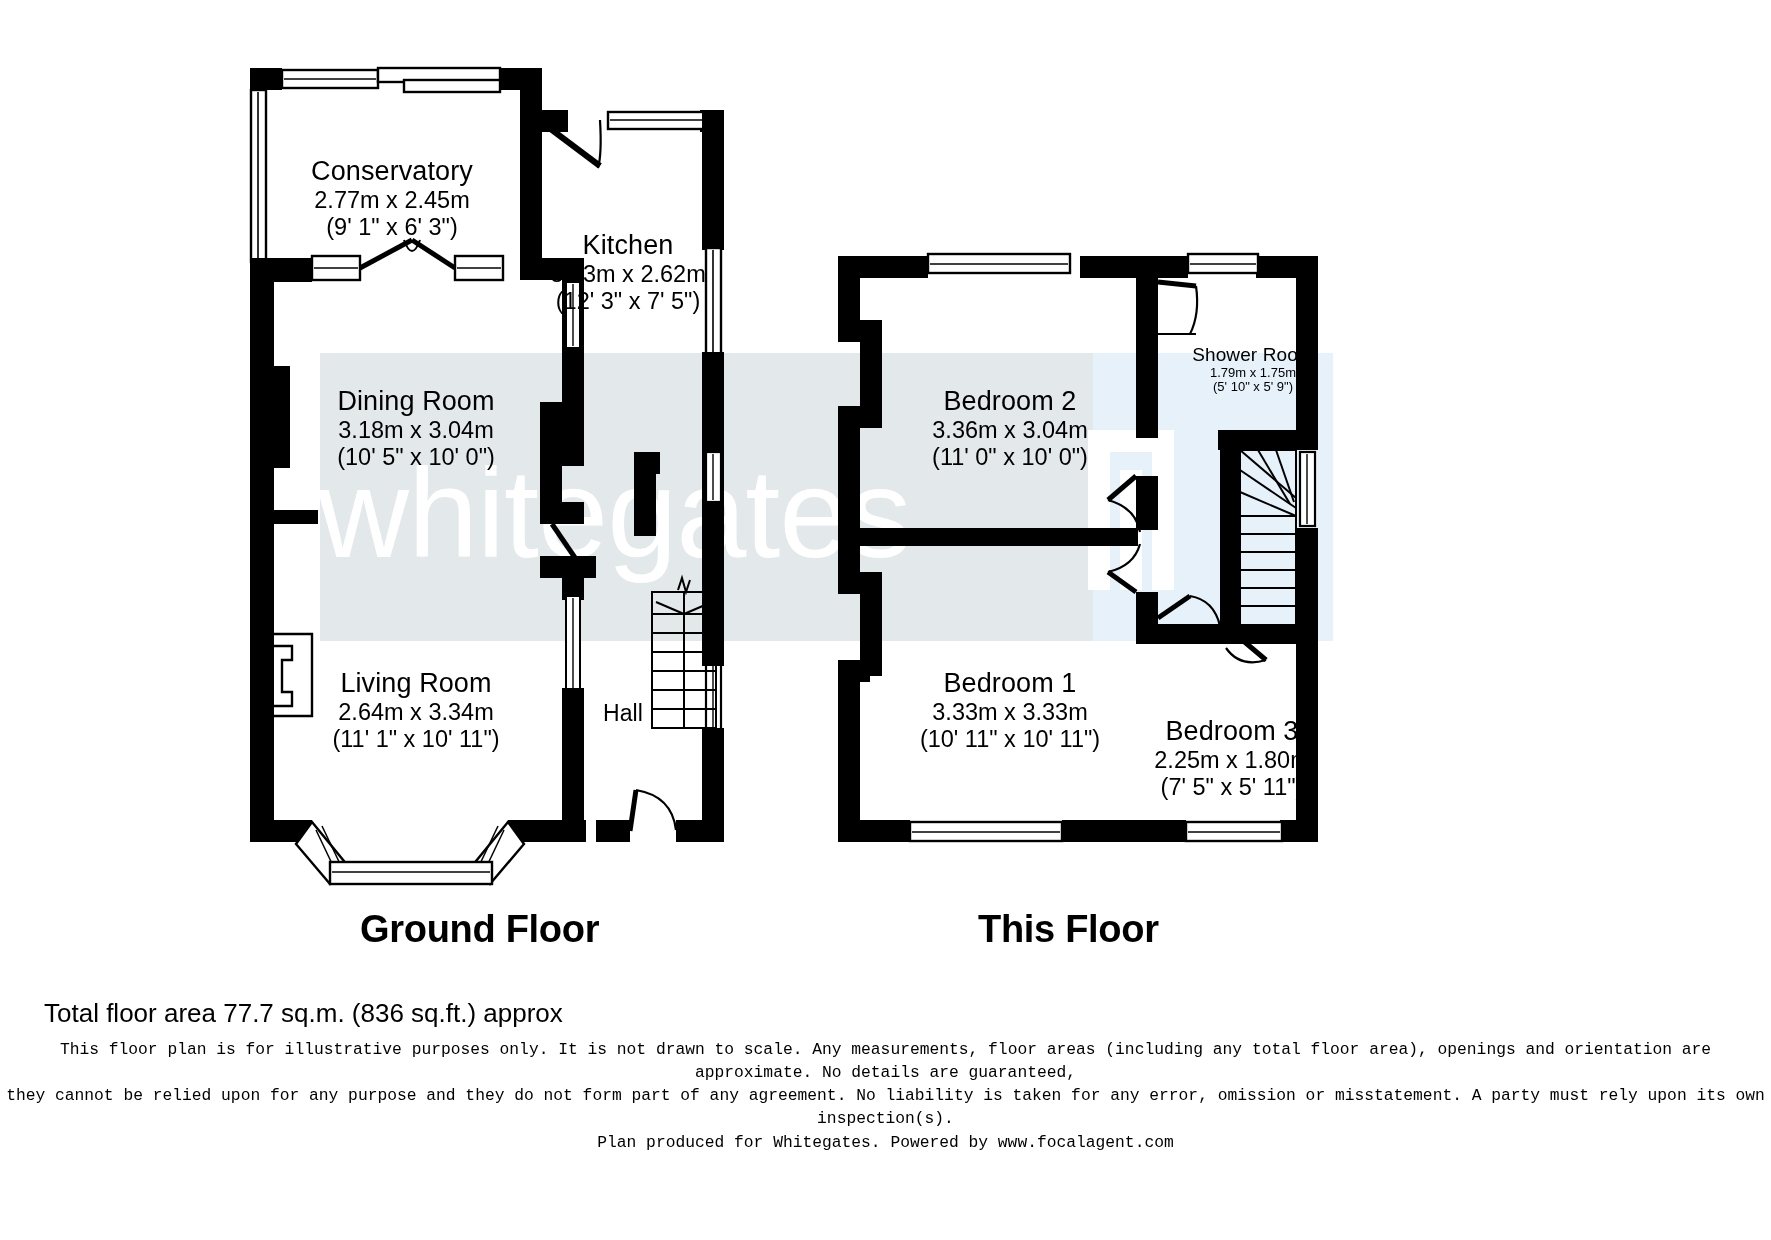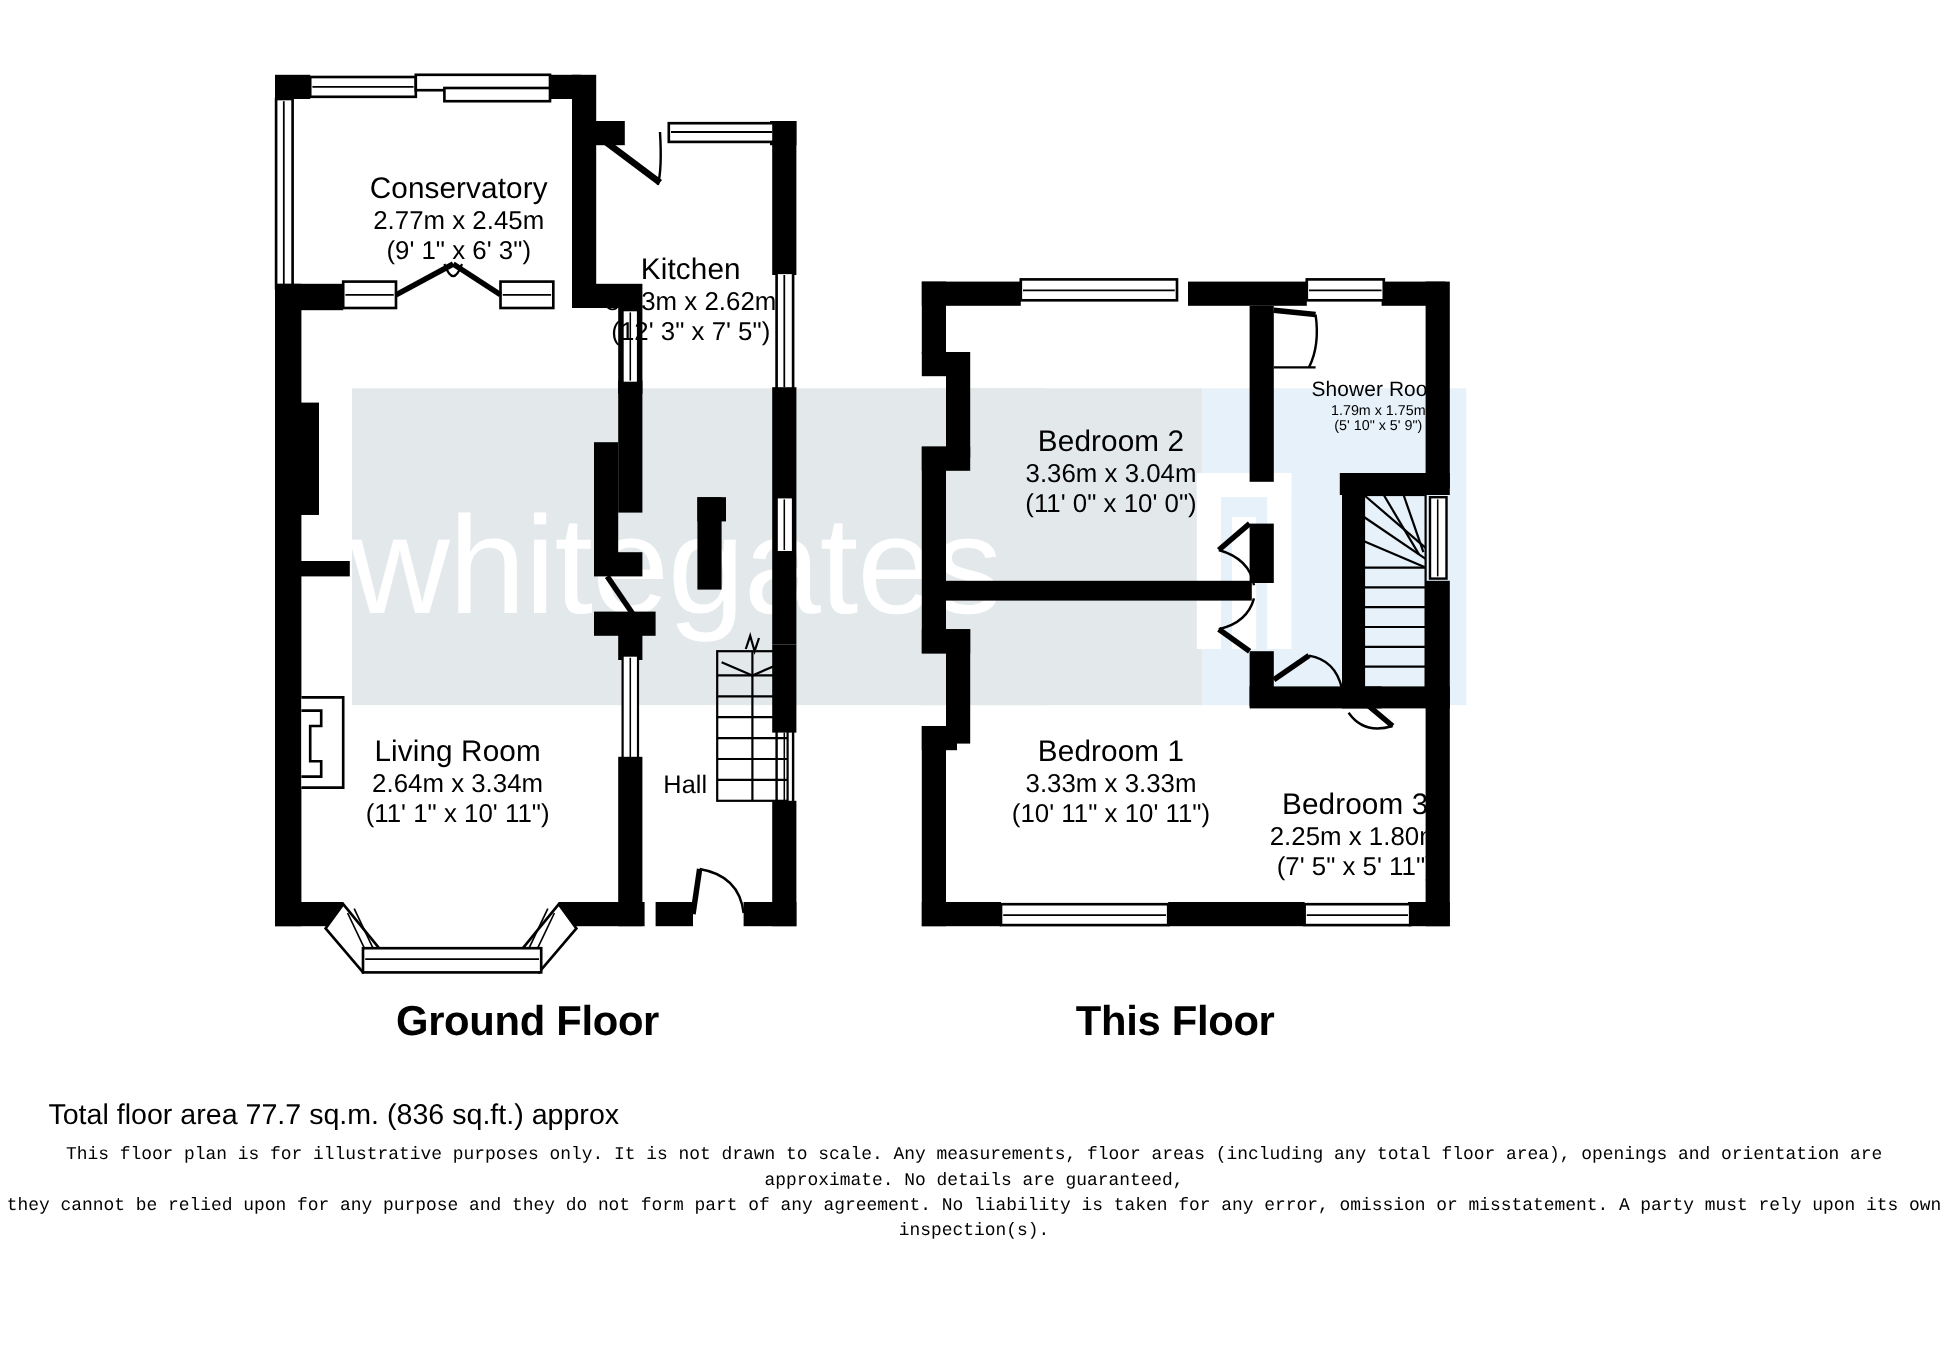--- a/index.html
+++ b/index.html
@@ -336,32 +336,37 @@
           <line x1="1240" y1="450" x2="1296" y2="498" stroke="#000" stroke-width="2"></line>
           <line x1="1240" y1="470" x2="1296" y2="508" stroke="#000" stroke-width="2"></line>
           <line x1="1240" y1="492" x2="1296" y2="516" stroke="#000" stroke-width="2"></line>
           <line x1="1258" y1="450" x2="1290" y2="504" stroke="#000" stroke-width="2"></line>
           <line x1="1276" y1="450" x2="1294" y2="502" stroke="#000" stroke-width="2"></line>
         </g>
       </g>
     </svg>
   </div>
 
-  <div class="room-label" style="left:268px; top:156px; width:248px;margin-left:25px;">
+  <div class="room-label" style="left:268px; top:156px; width:248px;">
     <span class="rl-name">Conservatory</span>
     <span class="rl-met">2.77m x 2.45m</span>
     <span class="rl-imp">(9' 1" x 6' 3")</span>
   </div>
 
   <div class="room-label" style="left:504px; top:230px; width:248px;">
     <span class="rl-name">Kitchen</span>
     <span class="rl-met">3.73m x 2.62m</span>
     <span class="rl-imp">(12' 3" x 7' 5")</span>
   </div>
 
+  <div class="room-label" style="left:292px; top:386px; width:248px;">
+    <span class="rl-name">Dining Room</span>
+    <span class="rl-met">3.18m x 3.04m</span>
+    <span class="rl-imp">(10' 5" x 10' 0")</span>
+  </div>
 
   <div class="room-label" style="left:292px; top:668px; width:248px;">
     <span class="rl-name">Living Room</span>
     <span class="rl-met">2.64m x 3.34m</span>
     <span class="rl-imp">(11' 1" x 10' 11")</span>
   </div>
 
   <div class="room-label plain" style="left:588px; top:700px; width:70px;">
     <span class="rl-name">Hall</span>
   </div>
@@ -391,16 +396,17 @@
   </div>
 
   <div class="floor-title" style="left:360px; top:908px;">Ground Floor</div>
   <div class="floor-title" style="left:978px; top:908px;">This Floor</div>
 
   <div id="footer">
     <div id="total-area">Total floor area 77.7 sq.m. (836 sq.ft.) approx</div>
     <div id="disclaimer">
       <div>This floor plan is for illustrative purposes only. It is not drawn to scale. Any measurements, floor areas (including any total floor area), openings and orientation are approximate. No details are guaranteed,</div>
       <div>they cannot be relied upon for any purpose and they do not form part of any agreement. No liability is taken for any error, omission or misstatement. A party must rely upon its own inspection(s).</div>
+      <div>Plan produced for Whitegates. Powered by www.focalagent.com</div>
     </div>
   </div>
 
 </div>
 
 </body></html>

